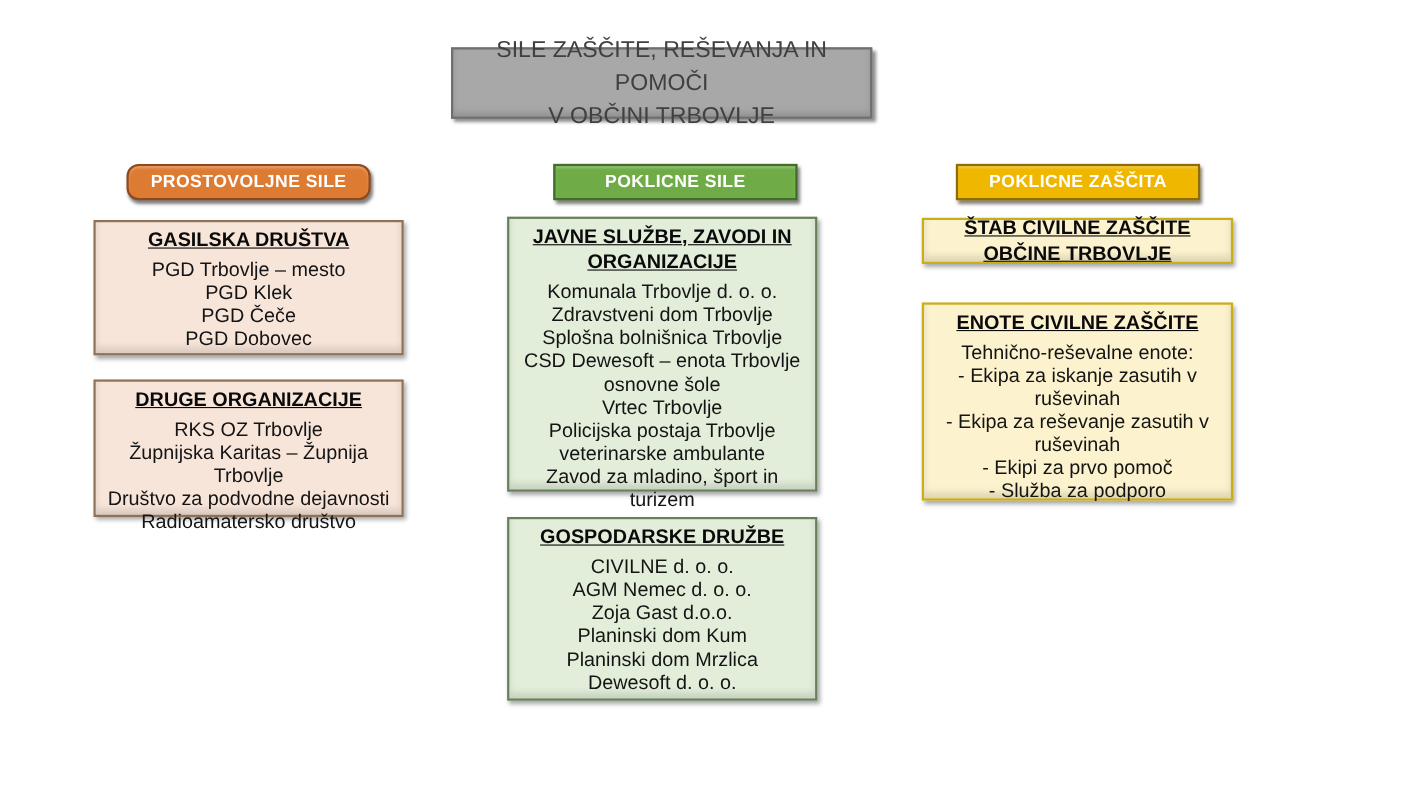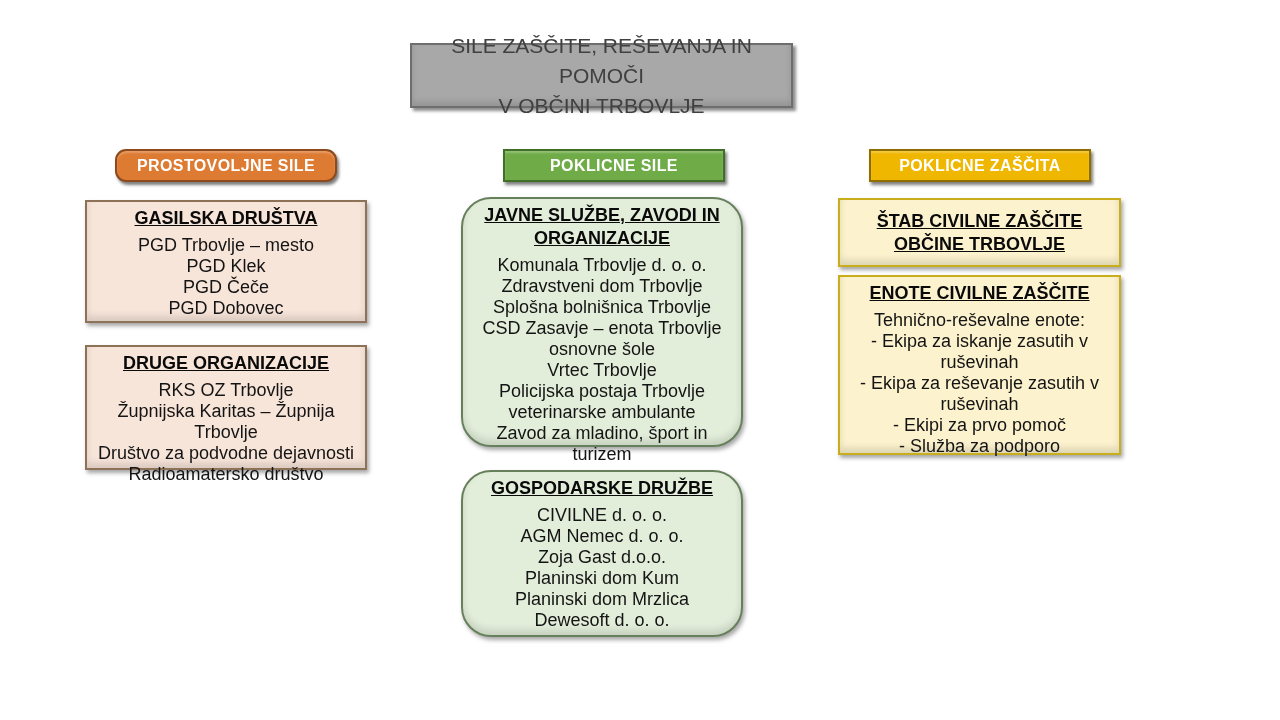--- a/index.html
+++ b/index.html
@@ -42,21 +42,21 @@
   .hdr-gold   { left: 869px; background: var(--gold-fill, #efb700);   border-color: var(--gold-border, #8f6d00); }
   .box {
     position: absolute;
     border-width: 2px; border-style: solid;
     box-shadow: 2px 3px 4px rgba(0,0,0,0.35), inset 0 -5px 7px rgba(0,0,0,0.12);
     text-align: center;
     color: #141414;
     padding-top: 5px;
   }
   .box-peach  { background: var(--peach-fill, #f8e5da);  border-color: var(--peach-border, #8e7258); }
-  .box-green  { background: var(--ltgreen-fill, #e2eeda); border-color: var(--ltgreen-border, #67805c); border-radius: 30px; }
+  .box-green  { background: var(--ltgreen-fill, #e2eeda); border-color: var(--ltgreen-border, #67805c); }
   .box-cream  { background: var(--cream-fill, #fcf2cd);  border-color: var(--cream-border, #c9ae1b); }
   .box-heading {
     font-size: 18px;
     font-weight: bold;
     text-decoration: underline;
     line-height: 23px;
     margin-bottom: 5px;
     white-space: pre-line;
     color: #0a0a0a;
   }
@@ -96,39 +96,39 @@
     <div class="box-item">Društvo za podvodne dejavnosti</div>
     <div class="box-item">Radioamatersko društvo</div>
   </div>
 
   <div class="box box-green" style="left:461px; top:197px; width:282px; height:250px;">
     <div class="box-heading">JAVNE SLUŽBE, ZAVODI IN
 ORGANIZACIJE</div>
     <div class="box-item">Komunala Trbovlje d. o. o.</div>
     <div class="box-item">Zdravstveni dom Trbovlje</div>
     <div class="box-item">Splošna bolnišnica Trbovlje</div>
-    <div class="box-item">CSD Zasavje – enota Trbovlje</div>
+    <div class="box-item">CSD Dewesoft – enota Trbovlje</div>
     <div class="box-item">osnovne šole</div>
     <div class="box-item">Vrtec Trbovlje</div>
     <div class="box-item">Policijska postaja Trbovlje</div>
     <div class="box-item">veterinarske ambulante</div>
     <div class="box-item">Zavod za mladino, šport in turizem</div>
   </div>
 
   <div class="box box-green" style="left:461px; top:470px; width:282px; height:167px;">
     <div class="box-heading">GOSPODARSKE DRUŽBE</div>
     <div class="box-item">CIVILNE d. o. o.</div>
     <div class="box-item">AGM Nemec d. o. o.</div>
     <div class="box-item">Zoja Gast d.o.o.</div>
     <div class="box-item">Planinski dom Kum</div>
     <div class="box-item">Planinski dom Mrzlica</div>
     <div class="box-item">Dewesoft d. o. o.</div>
   </div>
 
-  <div class="box box-cream box-stab" style="left:838px; top:198px; width:283px; height:69px;">
+  <div class="box box-cream box-stab" style="left:838px; top:198px; width:283px; height:42px;">
     <div class="box-heading">ŠTAB CIVILNE ZAŠČITE
 OBČINE TRBOVLJE</div>
   </div>
 
   <div class="box box-cream" style="left:838px; top:275px; width:283px; height:180px;">
     <div class="box-heading">ENOTE CIVILNE ZAŠČITE</div>
     <div class="box-item">Tehnično-reševalne enote:</div>
     <div class="box-item">- Ekipa za iskanje zasutih v
 ruševinah</div>
     <div class="box-item">-  Ekipa za reševanje zasutih v

